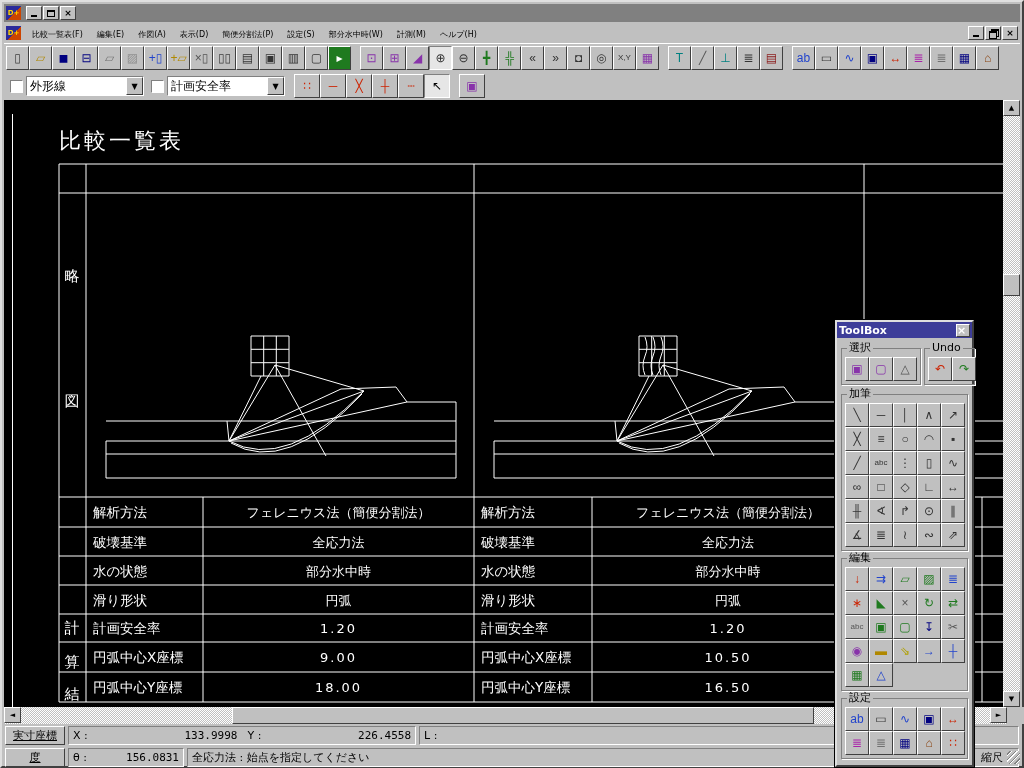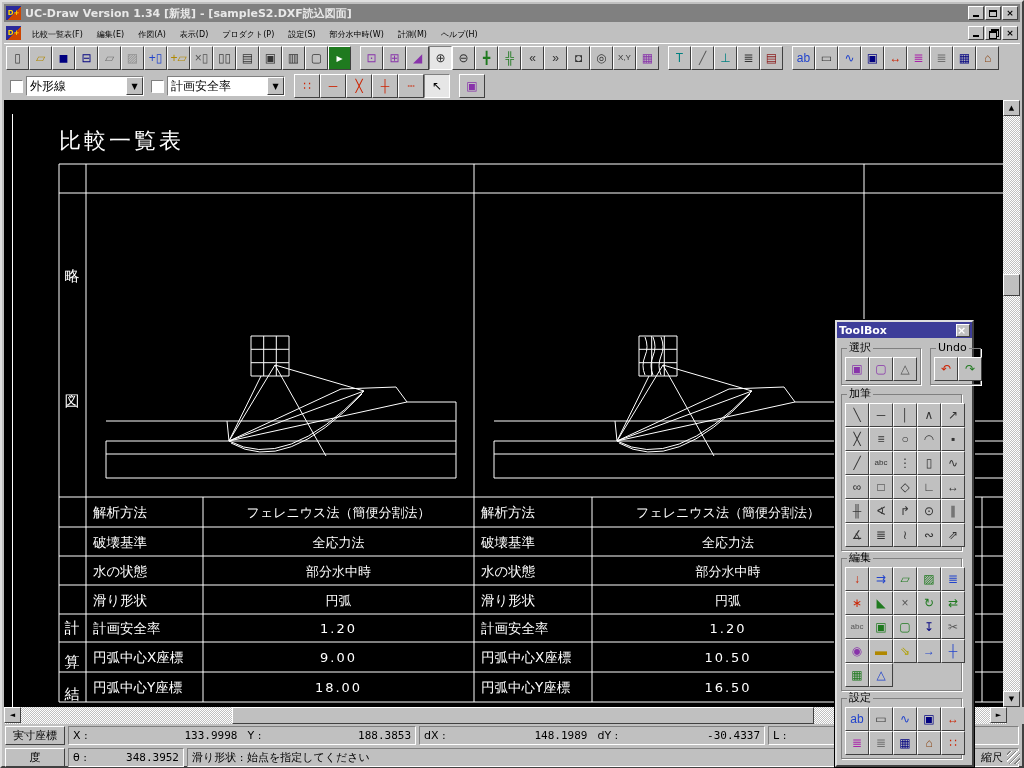--- a/index.html
+++ b/index.html
@@ -51,76 +51,75 @@
           border:1px solid;border-color:#fff #404040 #404040 #fff;}
   .hscroll{position:relative;height:17px;background-color:#d6d6d6;
            background-image:repeating-conic-gradient(#fff 0 25%,#c0c0c0 0 50%);background-size:2px 2px;}
   .hthumb{position:absolute;left:228px;top:0;width:582px;height:17px;background:#c0c0c0;
           border:1px solid;border-color:#fff #404040 #404040 #fff;}
   .hscroll .left{left:0;top:0;}
   .hscroll .right{left:986px;top:0;}
   .hscroll .corner{position:absolute;left:1003px;top:0;width:17px;height:17px;background:#c0c0c0;}
   
   .statusrow{height:22px;display:flex;align-items:center;padding:1px 1px;}
-  .status-btn{width:60px;height:19px;font-size:11px;display:flex;align-items:center;justify-content:center;flex:0 0 auto;}
+  .status-btn{width:60px;height:19px;font-size:11px;display:flex;align-items:center;justify-content:center;flex:0 0 auto;text-decoration:underline;}
   .spanel{height:19px;display:flex;align-items:center;font-size:11px;padding:0 4px;margin-left:3px;overflow:hidden;white-space:nowrap;}
   .spanel .lab{color:#000;}
   .spanel .val{font-family:"DejaVu Sans Mono",monospace;text-align:right;flex:1;}
   .p-xy{width:348px;}
   .p-dxy{width:346px;}
   .p-l{flex:1;}
   .p-theta{width:116px;}
   .p-msg{width:754px;}
   .p-scale{flex:1;text-indent:32px;}
   .resize-grip{position:absolute;right:2px;bottom:2px;width:13px;height:13px;
      background:repeating-linear-gradient(135deg,#c0c0c0 0 2px,#808080 2px 3px,#fff 3px 4px);}
   
   .toolbox{position:absolute;left:833px;top:318px;width:139px;z-index:50;background:#c0c0c0;
            border:2px solid;border-color:#dfdfdf #404040 #404040 #dfdfdf;box-shadow:0 0 0 1px #000;}
   .tbx-title{height:16px;background:#3d3d99;display:flex;align-items:center;padding:0 2px;}
   .tbx-title span{color:#fff;font-size:11px;font-weight:bold;flex:1;}
   .tbx-close{width:14px;height:13px;display:flex;align-items:center;justify-content:center;font-size:9px;font-weight:bold;}
   .tbx-body{padding:3px 2px 4px 2px;position:relative;}
-  .groupbox{position:relative;border:1px solid #808080;box-shadow:1px 1px 0 #fff;margin:7px 8px 2px 2px;padding:8px 3px 3px 3px;}
+  .groupbox{position:relative;border:1px solid #808080;box-shadow:1px 1px 0 #fff;margin:7px 2px 2px 2px;padding:8px 3px 3px 3px;}
   .groupbox .gb-label{position:absolute;top:-7px;left:5px;background:#c0c0c0;font-size:11px;padding:0 2px;line-height:12px;}
   .grid5{display:grid;grid-template-columns:repeat(5,24px);}
   .grid5 .tb-btn, .gb-row .tb-btn{width:24px;height:24px;}
   .gb-row{display:flex;}
   .selundo{display:flex;}
   .gb-select{width:80px;}
   .gb-undo{width:51px;margin-left:1px;}
 </style>
 </head>
 <body>
 
 <div class="window">
 
   <div class="titlebar">
     <div class="app-icon">D+</div>
-    <div class="title-text">UC-Draw Version 1.34 [新規] - [sampleS2.DXF読込図面]</div>
     <div class="winbtn raised">
         <div class="min-glyph"></div>
       </div>
     <div class="winbtn raised">
         <div class="max-glyph"></div>
       </div>
     <div class="winbtn raised">
         <span>×</span>
       </div>
   </div>
 
   <div class="menubar">
     <div class="app-icon">D+</div>
     <div class="menu-items">
 
     <span class="menu-item"><span style="font-size: 8px;">比較一覧表(F)</span></span>
         <span class="menu-item"><span style="font-size: 8px;">編集(E)</span></span>
         <span class="menu-item"><span style="font-size: 8px;">作図(A)</span></span>
         <span class="menu-item"><span style="font-size: 8px;">表示(D)</span></span>
-        <span class="menu-item"><span style="font-size: 8px;">プロダクト(P)</span></span>
+        <span class="menu-item"><span style="font-size: 8px;">簡便分割法(P)</span></span>
         <span class="menu-item"><span style="font-size: 8px;">設定(S)</span></span>
         <span class="menu-item"><span style="font-size: 8px;">部分水中時(W)</span></span>
         <span class="menu-item"><span style="font-size: 8px;">計測(M)</span></span>
         <span class="menu-item"><span style="font-size: 8px;">ヘルプ(H)</span></span>
       </div>
     <div class="winbtn raised">
         <div class="min-glyph"></div>
       </div>
     <div class="winbtn raised">
         <div class="restore-glyph"></div>
@@ -450,41 +449,35 @@
     <div class="scroll-btn raised right">►</div>
     <div class="corner"></div>
   </div>
 
   <div class="statusrow">
     <button class="status-btn raised">実寸座標</button>
     <div class="spanel sunken p-xy">
       <span class="lab">X :</span>
       <span class="val">133.9998</span>
       <span class="lab" style="margin-left:10px;">Y :</span>
-      <span class="val">188.3853</span>
-    </div>
-    <div class="spanel sunken p-dxy">
-      <span class="lab">dX :</span>
-      <span class="val">148.1989</span>
-      <span class="lab" style="margin-left:10px;">dY :</span>
-      <span class="val">-30.4337</span>
+      <span class="val">226.4558</span>
     </div>
     <div class="spanel sunken p-l">
       <span class="lab">L :</span>
     </div>
   </div>
 
   <div class="statusrow">
     <button class="status-btn raised">度</button>
     <div class="spanel sunken p-theta">
       <span class="lab">θ :</span>
-      <span class="val">348.3952</span>
+      <span class="val">156.0831</span>
     </div>
     <div class="spanel sunken p-msg">
-      <span class="lab">滑り形状 : 始点を指定してください</span>
+      <span class="lab">全応力法 : 始点を指定してください</span>
     </div>
     <div class="spanel sunken p-scale">
       <span class="lab">縮尺 :</span>
     </div>
     <div class="resize-grip"></div>
   </div>
 
   <div class="toolbox">
     <div class="tbx-title">
       <span>ToolBox</span>

